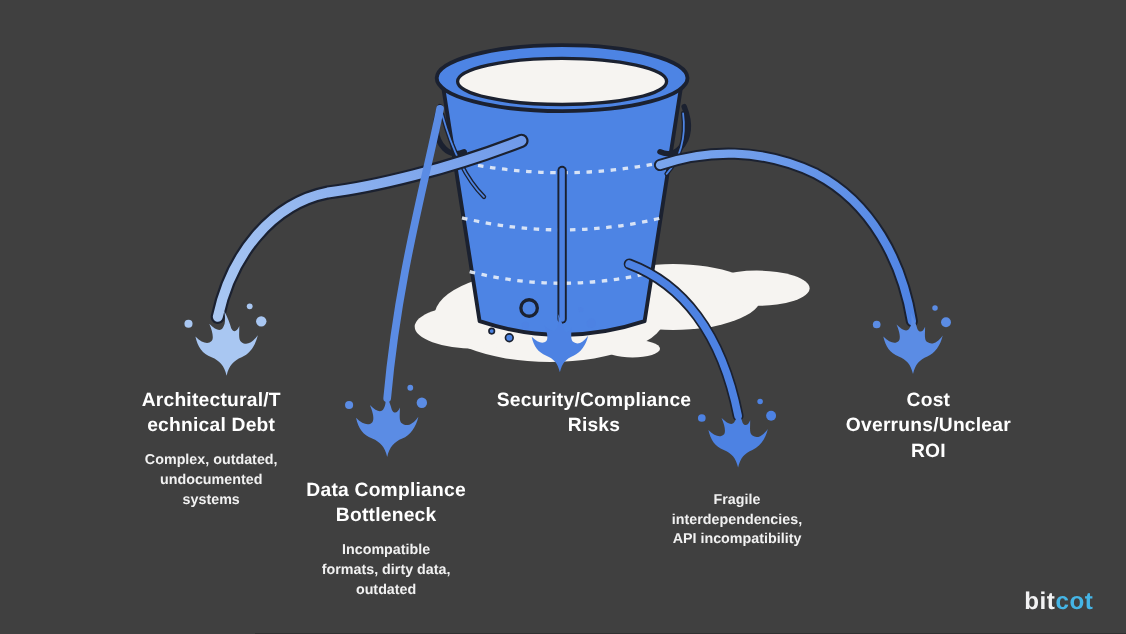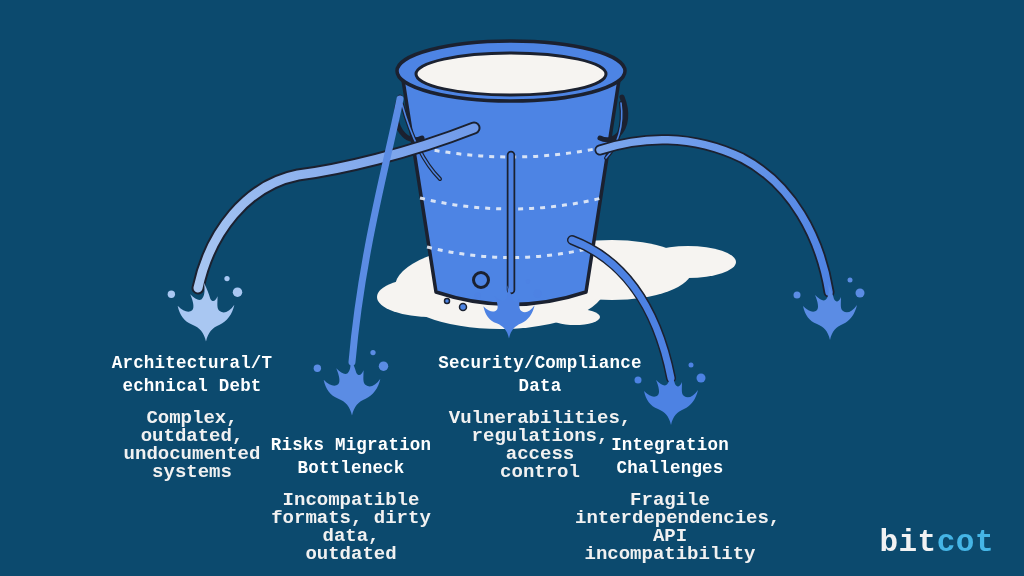--- a/index.html
+++ b/index.html
@@ -1,32 +1,32 @@
 <!DOCTYPE html>
 <html><head>
 <meta charset="utf-8">
 <style>
   html,body{margin:0;padding:0;background:#292929;}
   .stage{
     position:relative;width:1024px;height:576px;overflow:hidden;
-    background:#0c4a6e;font-family:Liberation Mono, monospace;
+    background:#404040;font-family:Liberation Sans, sans-serif;
   }
   .art{position:absolute;left:0;top:0;width:1024px;height:576px;}
   .label{position:absolute;text-align:center;color:#fff;}
   .label h3{
     margin:0;font-size:17.5px;line-height:23px;font-weight:bold;
     letter-spacing:.2px;color:#ffffff;white-space:pre-line;
   }
   .label p{
-    margin:11px 0 0 0;font-size:19px;line-height:18px;font-weight:bold;
+    margin:11px 0 0 0;font-size:13px;line-height:18px;font-weight:bold;
     color:#f1f1f1;white-space:pre-line;
   }
   .logo{
     position:absolute;right:30px;bottom:18px;
-    font-size:31px;font-weight:bold;letter-spacing:.5px;line-height:1;
+    font-size:22px;font-weight:bold;letter-spacing:.5px;line-height:1;
   }
   .logo .p1{color:#f2f2f3;}
   .logo .p2{color:#45b5e6;}
 </style>
 </head>
 <body>
 
 <div class="stage">
 
   <svg class="art" viewBox="0 0 1024 576">
@@ -111,43 +111,41 @@
 
   <div class="label" style="left:97px;top:352px;width:190px;">
     <h3>Architectural/T
 echnical Debt</h3>
     <p>Complex, outdated,
 undocumented
 systems</p>
   </div>
 
   <div class="label" style="left:256px;top:434px;width:190px;">
-    <h3>Risks Migration
+    <h3>Data Compliance
 Bottleneck</h3>
     <p>Incompatible
 formats, dirty data,
 outdated</p>
   </div>
 
   <div class="label" style="left:435px;top:352px;width:210px;">
     <h3>Security/Compliance
-Data</h3>
-    <p>Vulnerabilities,
-regulations, access
-control</p>
+Risks</h3>
   </div>
 
   <div class="label" style="left:575px;top:434px;width:190px;">
-    <h3>Integration
-Challenges</h3>
     <p>Fragile
 interdependencies,
 API incompatibility</p>
   </div>
 
   <div class="label" style="left:744px;top:352px;width:200px;">
+    <h3>Cost
+Overruns/Unclear
+ROI</h3>
   </div>
 
   <div class="logo">
     <span class="p1">bit</span><span class="p2">cot</span>
   </div>
 
 </div>
 
 </body></html>

